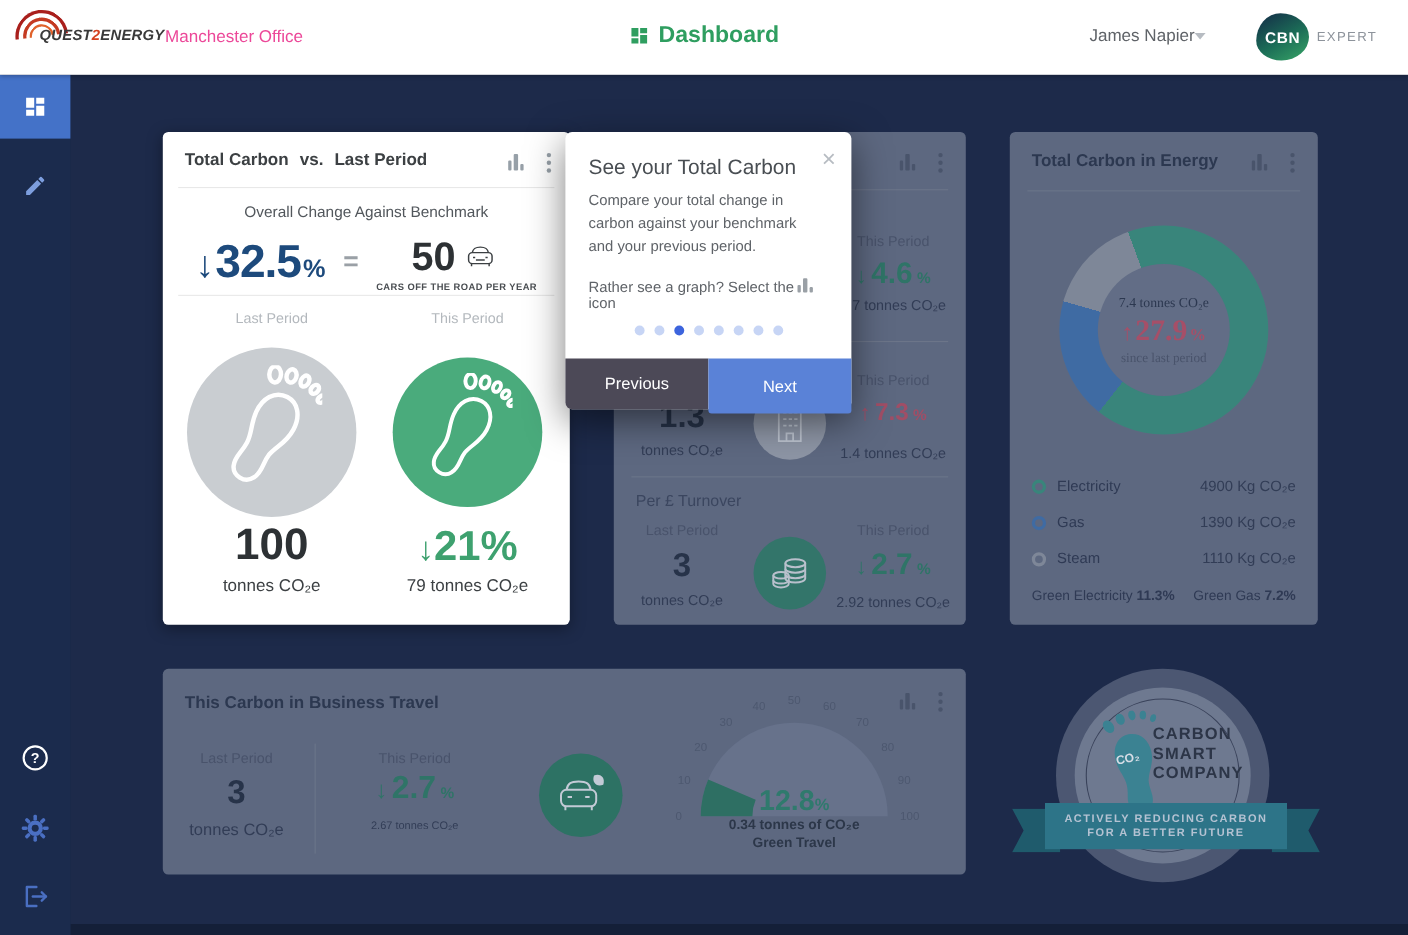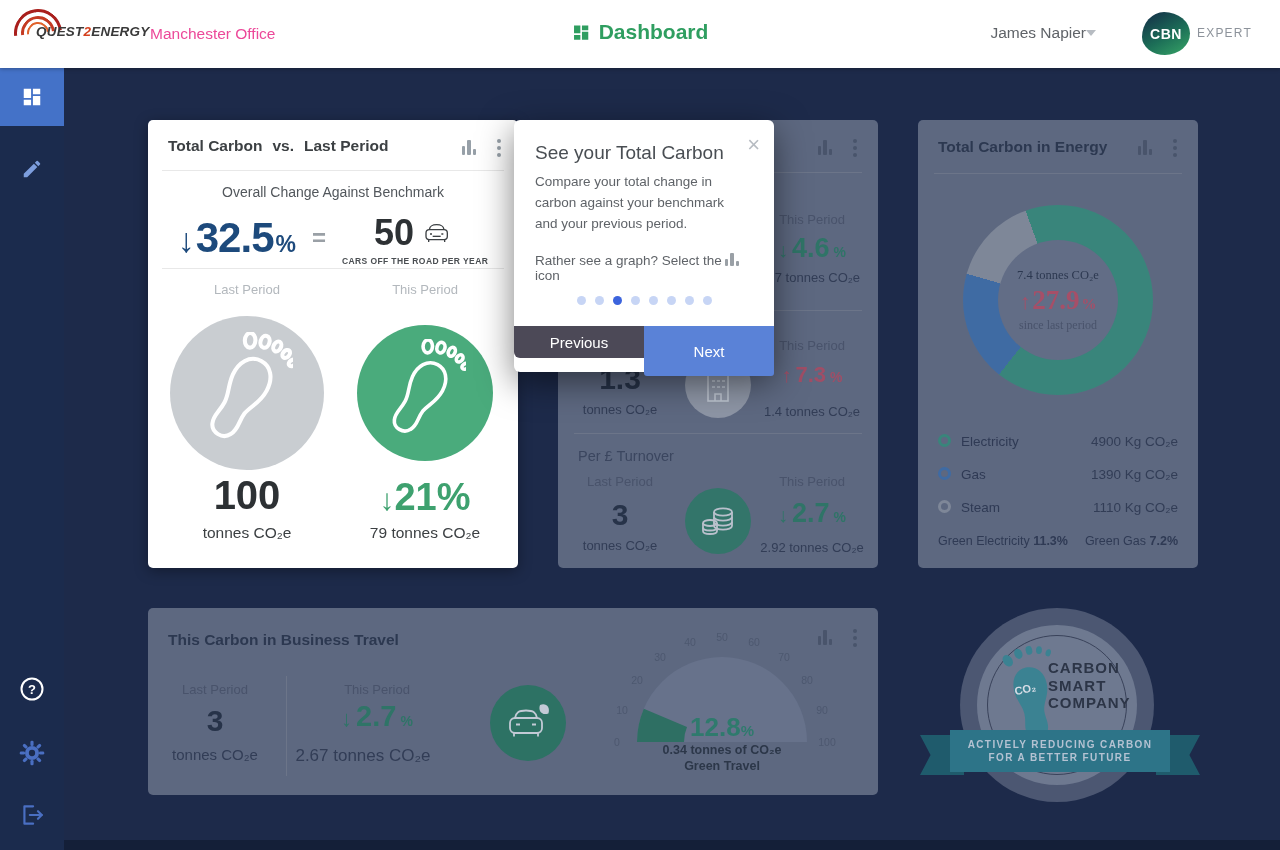--- a/index.html
+++ b/index.html
@@ -93,36 +93,36 @@
     border-radius:6px; z-index:70; box-shadow:0 10px 34px rgba(0,0,0,.5); }
   .tour-title { position:absolute; left:21px; top:22px; font-size:19px; color:#494e53; }
   .tour-close { position:absolute; right:14px; top:14px; font-size:22px; color:#b7bcc2; cursor:pointer; line-height:1; }
   .tour-body { position:absolute; left:21px; top:52px; width:212px; font-size:13.5px; line-height:1.55; color:#5f6368; }
   .tour-hint { position:absolute; left:21px; top:132px; width:220px; font-size:13.5px; color:#5f6368; }
   .tour-hint .mini-bars { height:13px; margin:0 3px; position:relative; top:1px; color:#9aa0a6; }
   .tour-dots { position:absolute; left:0; top:176px; width:100%; display:flex; justify-content:center; gap:9px; }
   .dot { width:9px; height:9px; border-radius:50%; background:#c7d5f5; cursor:pointer; }
   .dot.active { background:#3c64dd; }
   .tour-btns { position:absolute; left:0; top:206px; width:100%; height:46px; display:flex; }
-  .btn { width:50%; height:32px; border:none; color:#fff; font-size:15px; cursor:pointer;
+  .btn { width:50%; height:46px; border:none; color:#fff; font-size:15px; cursor:pointer;
     font-family:inherit; }
   .btn-prev { background:#4c4957; border-radius:0 0 0 6px; }
   .btn-next { background:#5a82d7; height:50px; border-radius:0 0 3px 3px; }
 
   
   .col-right { position:absolute; left:194px; width:120px; text-align:center; }
   .col-left { position:absolute; left:12px; width:100px; text-align:center; }
   .circle-icon { position:absolute; width:66px; height:66px; border-radius:50%;
     display:flex; align-items:center; justify-content:center; }
 
   
   .donut { position:absolute; left:45px; top:85px; width:190px; height:190px; border-radius:50%; }
   .donut-hole { position:absolute; left:35px; top:35px; width:120px; height:120px; border-radius:50%;
     background:#626d86; display:flex; flex-direction:column; align-items:center; justify-content:center; gap:2px;font-family:Liberation Serif, serif; }
-  .legend-row { position:absolute; left:20px; width:240px; display:flex; align-items:flex-start; }
+  .legend-row { position:absolute; left:20px; width:240px; display:flex; align-items:flex-end; }
   .legend-swatch { width:13px; height:13px; border-radius:50%; border:3.5px solid #39857b; margin-right:10px; }
   .legend-label { font-size:13.5px; color:#2f3a54; }
   .legend-val { margin-left:auto; font-size:13.5px; color:#323d56; }
   .green-foot { position:absolute; left:20px; top:414px; width:240px; display:flex; justify-content:space-between;
     font-size:12.5px; color:#2f3a54; }
   .green-foot b { font-weight:bold; }
 
   
   .gauge-wrap { position:absolute; left:460px; top:16px; width:300px; height:158px; }
   .gtick { position:absolute; font-size:10.5px; color:#4d586f; transform:translate(-50%,-50%); }
@@ -357,21 +357,21 @@
     <div class="abs dim-label" style="left:17px; top:74px; width:100px; text-align:center;">Last Period</div>
     <div class="abs dim-value" style="left:17px; top:96px; width:100px; text-align:center;">3</div>
     <div class="abs dim-caption" style="left:17px; top:138px; width:100px; text-align:center; font-size:15px;">tonnes CO₂e</div>
     <div class="abs" style="left:138px; top:68px; width:1px; height:100px; background:#6c7589;"></div>
     <div class="abs dim-label" style="left:164px; top:74px; width:130px; text-align:center;">This Period</div>
     <div class="abs change-row" style="left:164px; top:92px; width:130px; color:#2f7467;">
       <span style="font-size:22px;">↓</span>
       <span style="font-size:29px;">2.7</span>
       <span class="pct-small">%</span>
     </div>
-    <div class="abs dim-caption" style="left:140px; top:138px; width:150px; text-align:center; font-size:17px;">2.67 tonnes CO₂e</div>
+    <div class="abs dim-caption" style="left:154px; top:138px; width:150px; text-align:center; font-size:10px;">2.67 tonnes CO₂e</div>
 
     <div class="circle-icon" style="left:342px; top:77px; width:76px; height:76px; background:#2d7264;">
       <svg width="48" height="42" viewBox="0 0 48 42">
         <g fill="none" stroke="#c3cad6" stroke-width="1.8">
           <rect x="6" y="16" rx="5" width="32" height="15"></rect>
           <path d="M11 16c1-5.5 3.5-7.5 11-7.5S32 10.5 33 16"></path>
           <path d="M12 22.5h4M28 22.5h4"></path>
           <path d="M10 31v3.5M34 31v3.5"></path>
         </g>
         <path d="M36 3c6-2.4 10.5 2 8.4 8.4C38.2 13.8 33.8 9.3 36 3Z" fill="#c3cad6"></path>

